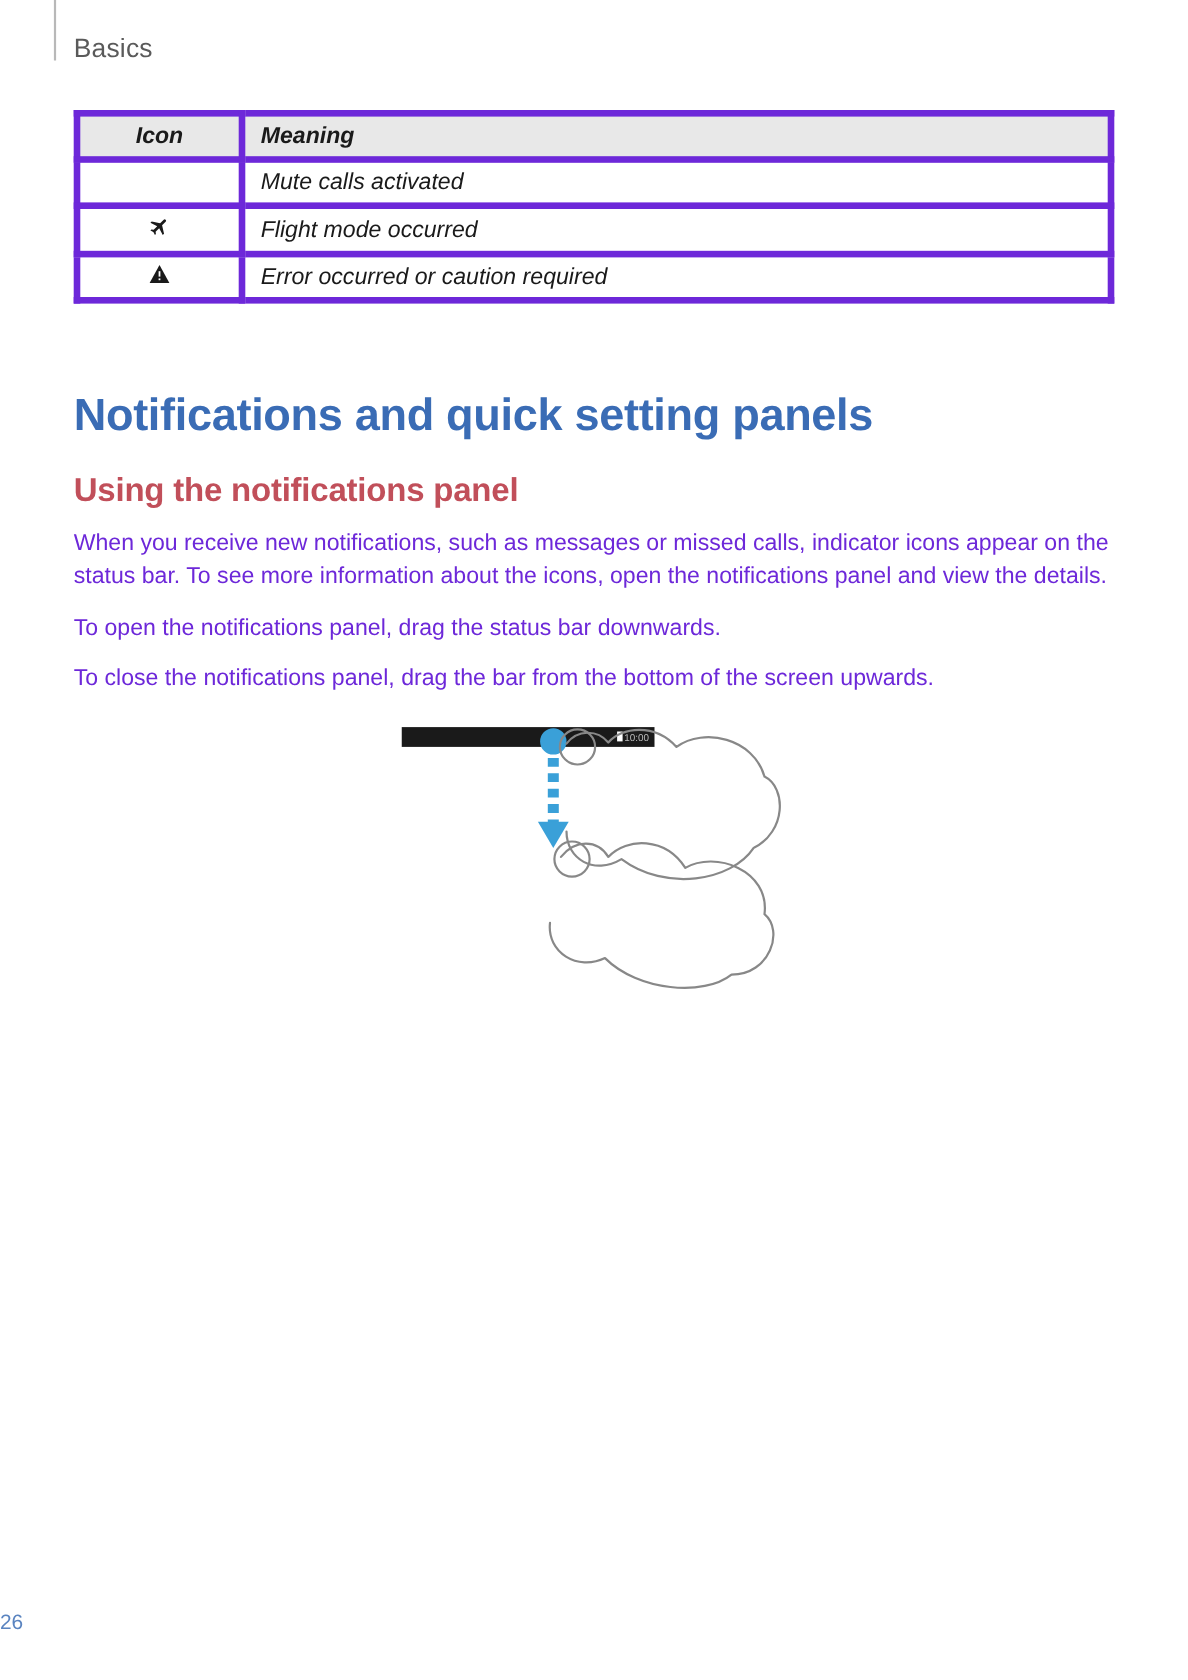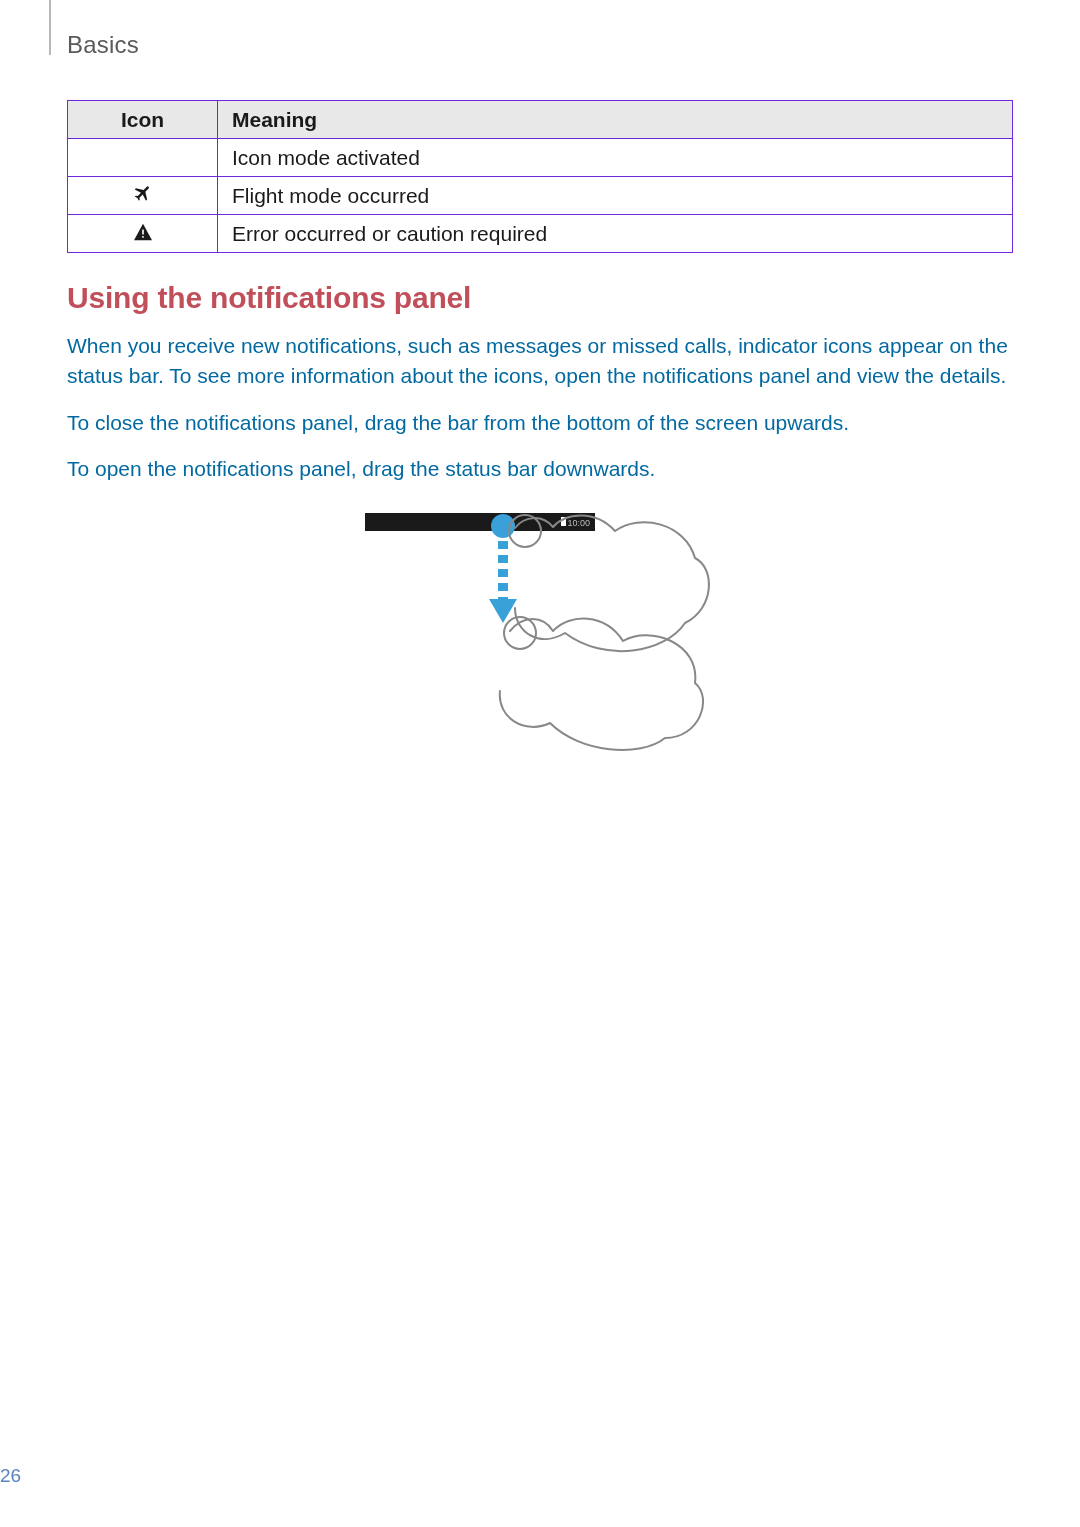--- a/index.html
+++ b/index.html
@@ -32,25 +32,26 @@
       left: 67px;
       top: 100px;
       width: 946px;
     }
     table.icon-table {
       width: 100%;
       border-collapse: collapse;
       font-size: 21px;
     }
     table.icon-table th, table.icon-table td {
-      border: 1px solid #6d28d9;
+      border: 6px solid #6d28d9;
       padding: 6px 14px;
       text-align: left;
       vertical-align: middle;
       height: 38px;
+      font-style: italic;
     }
     table.icon-table th {
       background: #e8e8e8;
       font-weight: 600;
       font-size: 21px;
     }
     table.icon-table th.icon-col, table.icon-table td.icon-col {
       width: 150px;
       text-align: center;
       padding-left: 0;
@@ -68,21 +69,21 @@
       margin-top: 28px;
       font-size: 30px;
       font-weight: 600;
       color: #c14f5a;
       letter-spacing: -0.2px;
     }
     p.body {
       margin-top: 16px;
       font-size: 21px;
       line-height: 1.45;
-      color: #0369a1;
+      color: #6d28d9;
     }
     .illustration {
       margin: 28px auto 0;
       width: 350px;
       height: 240px;
       position: relative;
     }
     .illustration svg { width: 100%; height: 100%; }
     .page-number {
       position: absolute;
@@ -105,21 +106,21 @@
   <table class="icon-table">
     <thead>
       <tr>
         <th class="icon-col">Icon</th>
         <th>Meaning</th>
       </tr>
     </thead>
     <tbody>
       <tr>
         <td class="icon-col"><span></span></td>
-        <td>Icon mode activated</td>
+        <td>Mute calls activated</td>
       </tr>
       <tr>
         <td class="icon-col">
           <span>
             <svg width="20" height="20" viewBox="0 0 24 24">
                 <path fill="#1a1a1a" d="M21 16v-2l-8-5V3.5a1.5 1.5 0 0 0-3 0V9l-8 5v2l8-2.5V19l-2 1.5V22l3.5-1 3.5 1v-1.5L13 19v-5.5l8 2.5z" transform="rotate(45 12 12)"></path>
               </svg>
           </span>
         </td>
         <td>Flight mode occurred</td>
@@ -132,25 +133,26 @@
                 <rect x="11" y="8" width="2" height="6" fill="#fff"></rect>
                 <rect x="11" y="16" width="2" height="2" fill="#fff"></rect>
               </svg>
           </span>
         </td>
         <td>Error occurred or caution required</td>
       </tr>
     </tbody>
   </table>
 
+  <h1 class="h1-title">Notifications and quick setting panels</h1>
   <h2 class="h2-title">Using the notifications panel</h2>
 
   <p class="body">When you receive new notifications, such as messages or missed calls, indicator icons appear on the status bar. To see more information about the icons, open the notifications panel and view the details.</p>
+  <p class="body">To open the notifications panel, drag the status bar downwards.</p>
   <p class="body">To close the notifications panel, drag the bar from the bottom of the screen upwards.</p>
-  <p class="body">To open the notifications panel, drag the status bar downwards.</p>
 
   <div class="illustration">
     <svg viewBox="0 0 350 240">
 
       <rect x="0" y="0" width="230" height="18" fill="#1a1a1a"></rect>
       <rect x="196" y="4" width="5" height="9" fill="#fff"></rect>
       <text x="225" y="13" fill="#bbb" font-size="9" text-anchor="end">10:00</text>
 
       <circle cx="138" cy="13" r="12" fill="#3aa0d8"></circle>
 

